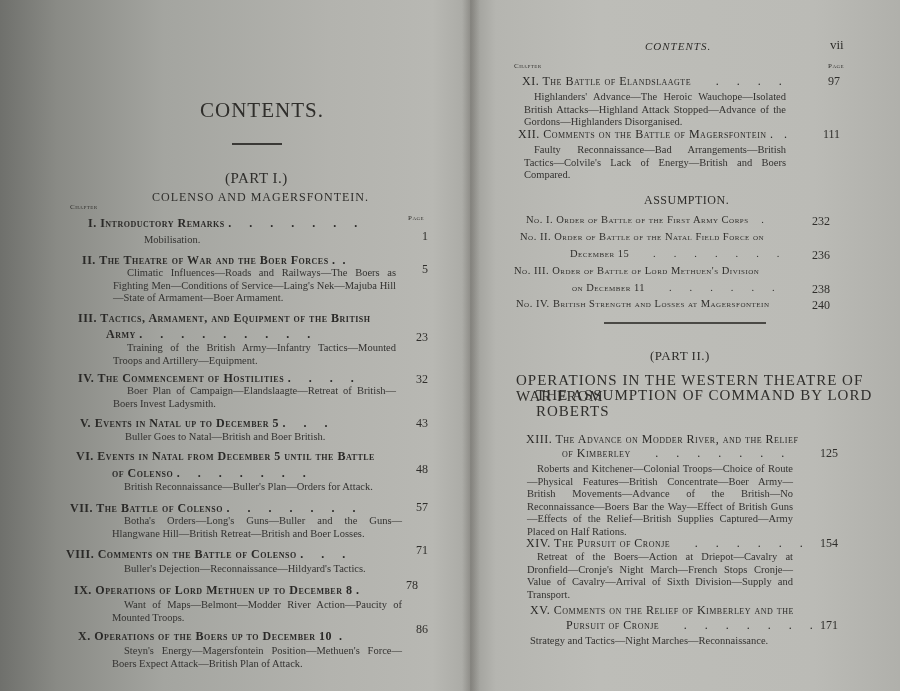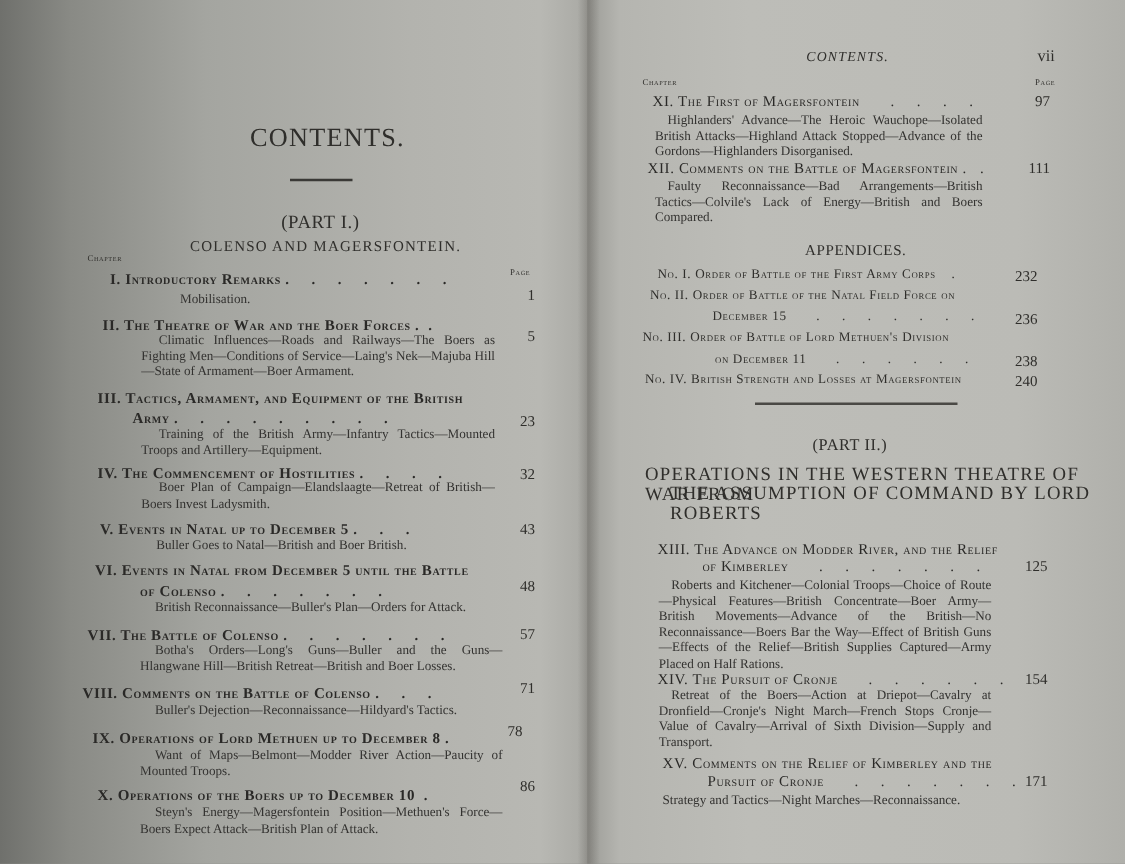--- a/index.html
+++ b/index.html
@@ -93,29 +93,29 @@
     <div class="abs pg" style="left:398px;top:622px;">86</div>
     <div class="abs desc" style="left:112px;top:645px;width:290px;text-indent:12px;">Steyn's Energy—Magersfontein Position—Methuen's Force—Boers Expect Attack—British Plan of Attack.</div>
   </div>
 
   <div class="page-right">
     <div class="abs hdr" style="left:175px;top:40px;">CONTENTS.</div>
     <div class="abs folio" style="left:360px;top:37px;">vii</div>
     <div class="abs tiny" style="left:44px;top:62px;">Chapter</div>
     <div class="abs tiny" style="left:358px;top:62px;">Page</div>
 
-    <div class="abs entry sc" style="left:52px;top:74px;font-weight:normal;"><span>XI.</span> <span>The First of Magersfontein</span> <span class="dots">&nbsp;....</span></div>
+    <div class="abs entry sc" style="left:52px;top:74px;font-weight:normal;"><span>XI.</span> <span>The Battle of Elandslaagte</span> <span class="dots">&nbsp;....</span></div>
     <div class="abs pg" style="left:340px;top:74px;">97</div>
     <div class="abs desc" style="left:54px;top:91px;width:262px;text-indent:10px;">Highlanders' Advance—The Heroic Wauchope—Isolated British Attacks—Highland Attack Stopped—Advance of the Gordons—Highlanders Disorganised.</div>
 
     <div class="abs entry sc" style="left:48px;top:127px;font-weight:normal;"><span>XII.</span> <span>Comments on the Battle of Magersfontein</span> . &nbsp;&nbsp;.</div>
     <div class="abs pg" style="left:340px;top:127px;">111</div>
     <div class="abs desc" style="left:54px;top:144px;width:262px;text-indent:10px;">Faulty Reconnaissance—Bad Arrangements—British Tactics—Colvile's Lack of Energy—British and Boers Compared.</div>
 
-    <div class="abs" style="left:174px;top:193px;font-size:12px;letter-spacing:0.5px;">APPENDICES.</div>
+    <div class="abs" style="left:174px;top:193px;font-size:12px;letter-spacing:0.5px;">ASSUMPTION.</div>
     <div class="abs app sc" style="left:56px;top:214px;"><span>No. I.</span> <span>Order of Battle of the First Army Corps</span> &nbsp;&nbsp;&nbsp;.</div>
     <div class="abs pg" style="left:330px;top:214px;">232</div>
     <div class="abs app sc" style="left:50px;top:231px;"><span>No. II.</span> <span>Order of Battle of the Natal Field Force on</span></div>
     <div class="abs app sc" style="left:100px;top:248px;"><span>December 15</span> <span class="dots">&nbsp;.......</span></div>
     <div class="abs pg" style="left:330px;top:248px;">236</div>
     <div class="abs app sc" style="left:44px;top:265px;"><span>No. III.</span> <span>Order of Battle of Lord Methuen's Division</span></div>
     <div class="abs app sc" style="left:102px;top:282px;"><span>on December 11</span> <span class="dots">&nbsp;......</span></div>
     <div class="abs pg" style="left:330px;top:282px;">238</div>
     <div class="abs app sc" style="left:46px;top:298px;"><span>No. IV.</span> <span>British Strength and Losses at Magersfontein</span></div>
     <div class="abs pg" style="left:330px;top:298px;">240</div>

